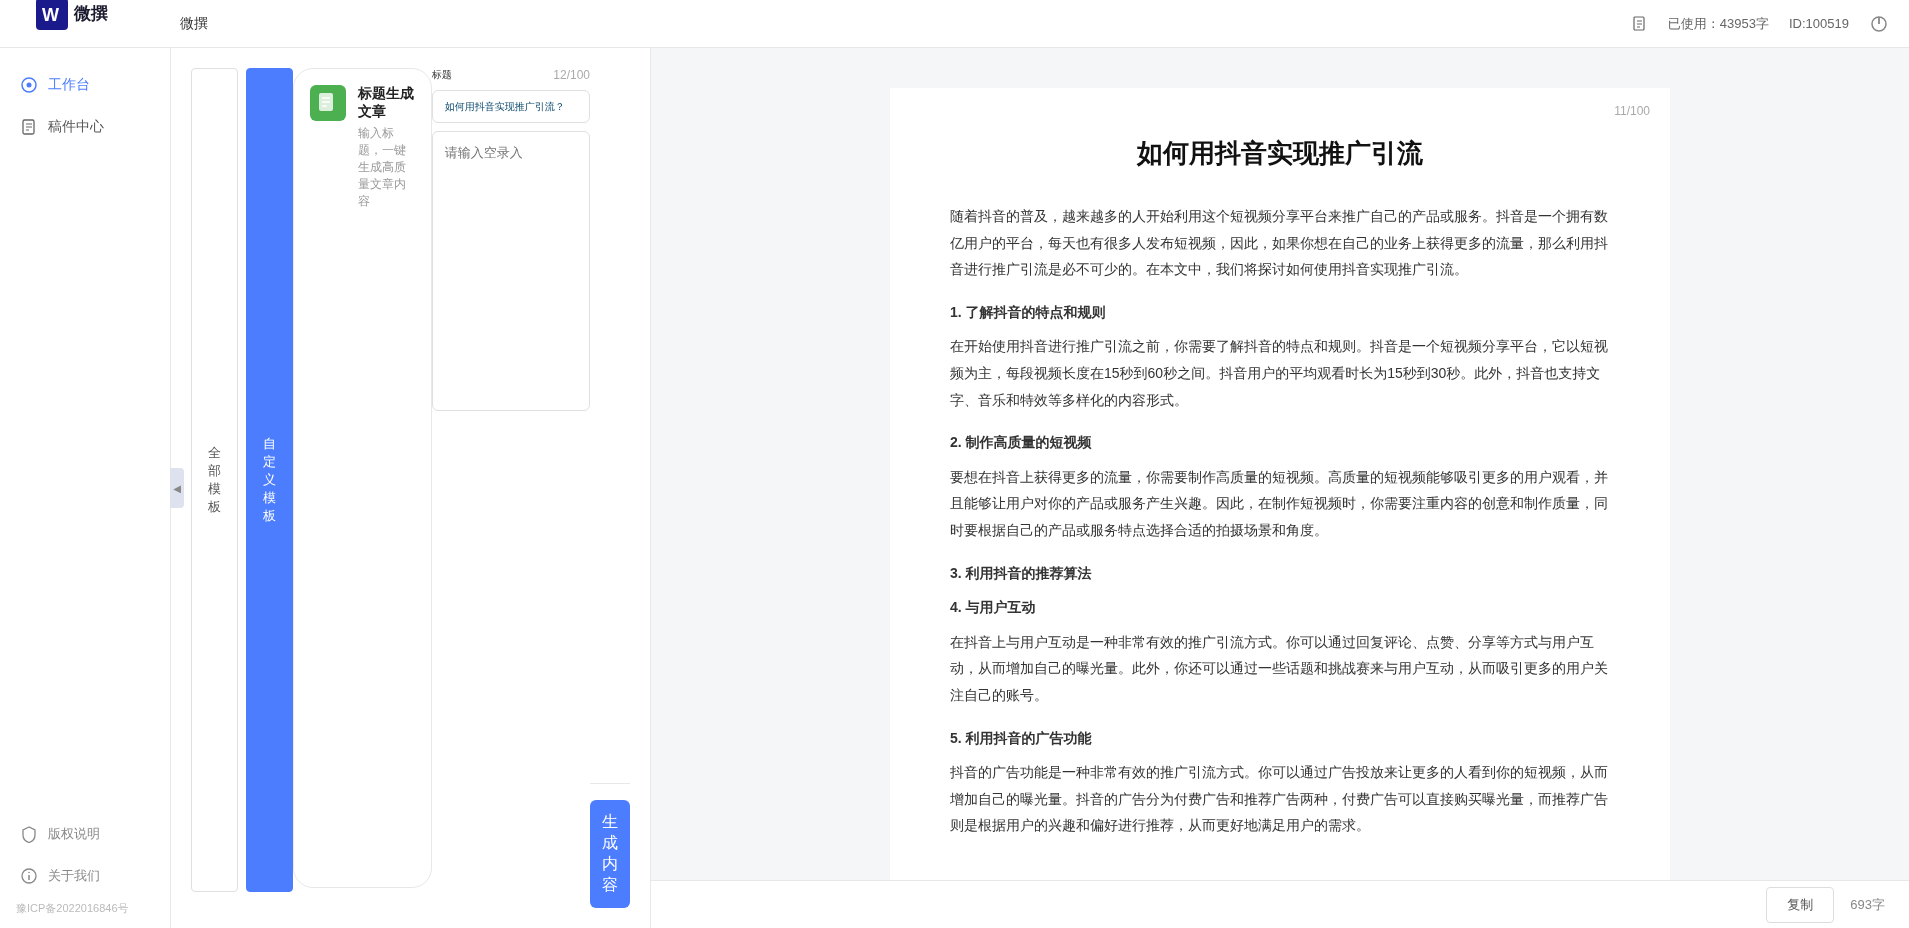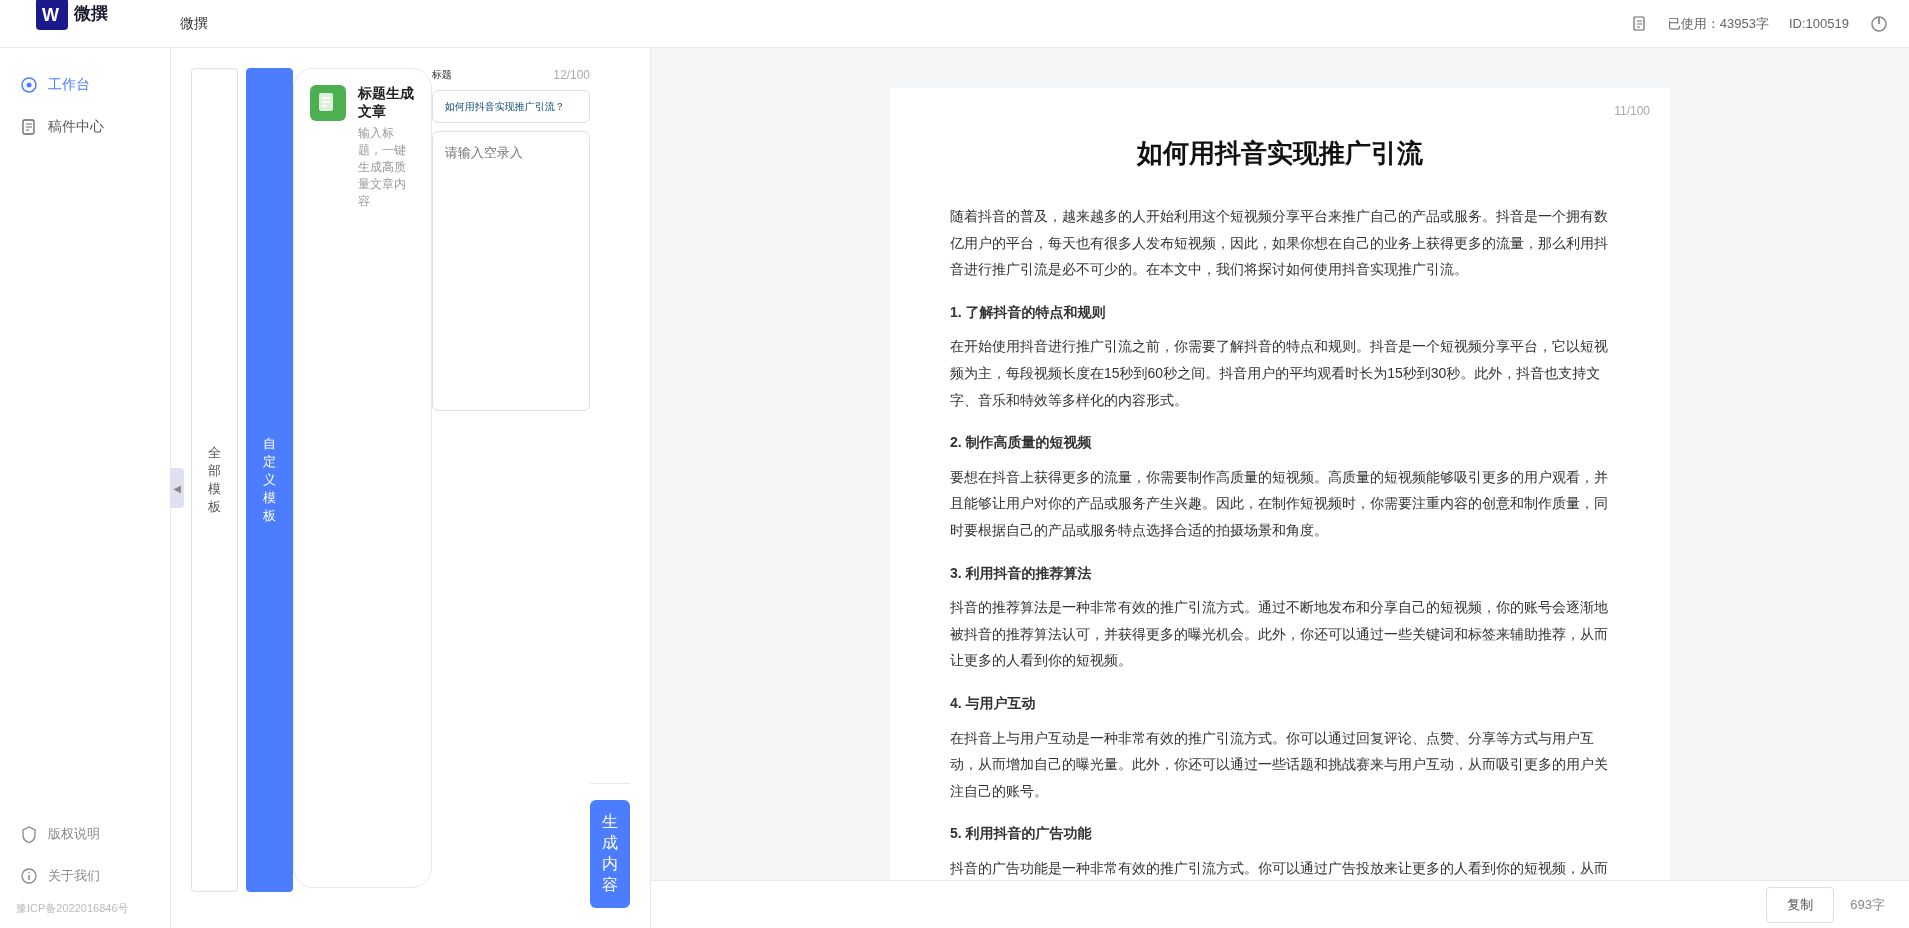--- a/index.html
+++ b/index.html
@@ -446,21 +446,20 @@
         <div class="article-body">
           <p>随着抖音的普及，越来越多的人开始利用这个短视频分享平台来推广自己的产品或服务。抖音是一个拥有数亿用户的平台，每天也有很多人发布短视频，因此，如果你想在自己的业务上获得更多的流量，那么利用抖音进行推广引流是必不可少的。在本文中，我们将探讨如何使用抖音实现推广引流。</p>
 
           <p class="section-title">1. 了解抖音的特点和规则</p>
           <p>在开始使用抖音进行推广引流之前，你需要了解抖音的特点和规则。抖音是一个短视频分享平台，它以短视频为主，每段视频长度在15秒到60秒之间。抖音用户的平均观看时长为15秒到30秒。此外，抖音也支持文字、音乐和特效等多样化的内容形式。</p>
 
           <p class="section-title">2. 制作高质量的短视频</p>
           <p>要想在抖音上获得更多的流量，你需要制作高质量的短视频。高质量的短视频能够吸引更多的用户观看，并且能够让用户对你的产品或服务产生兴趣。因此，在制作短视频时，你需要注重内容的创意和制作质量，同时要根据自己的产品或服务特点选择合适的拍摄场景和角度。</p>
 
           <p class="section-title">3. 利用抖音的推荐算法</p>
-          <p>抖音的推荐算法是一种非常有效的推广引流方式。通过不断地发布和分享自己的短视频，你的账号会逐渐地被抖音的推荐算法认可，并获得更多的曝光机会。此外，你还可以通过一些关键词和标签来辅助推荐，从而让更多的人看到你的短视频。</p>
 
           <p class="section-title">4. 与用户互动</p>
           <p>在抖音上与用户互动是一种非常有效的推广引流方式。你可以通过回复评论、点赞、分享等方式与用户互动，从而增加自己的曝光量。此外，你还可以通过一些话题和挑战赛来与用户互动，从而吸引更多的用户关注自己的账号。</p>
 
           <p class="section-title">5. 利用抖音的广告功能</p>
           <p>抖音的广告功能是一种非常有效的推广引流方式。你可以通过广告投放来让更多的人看到你的短视频，从而增加自己的曝光量。抖音的广告分为付费广告和推荐广告两种，付费广告可以直接购买曝光量，而推荐广告则是根据用户的兴趣和偏好进行推荐，从而更好地满足用户的需求。</p>
         </div>
       </div>
     </div>
 

